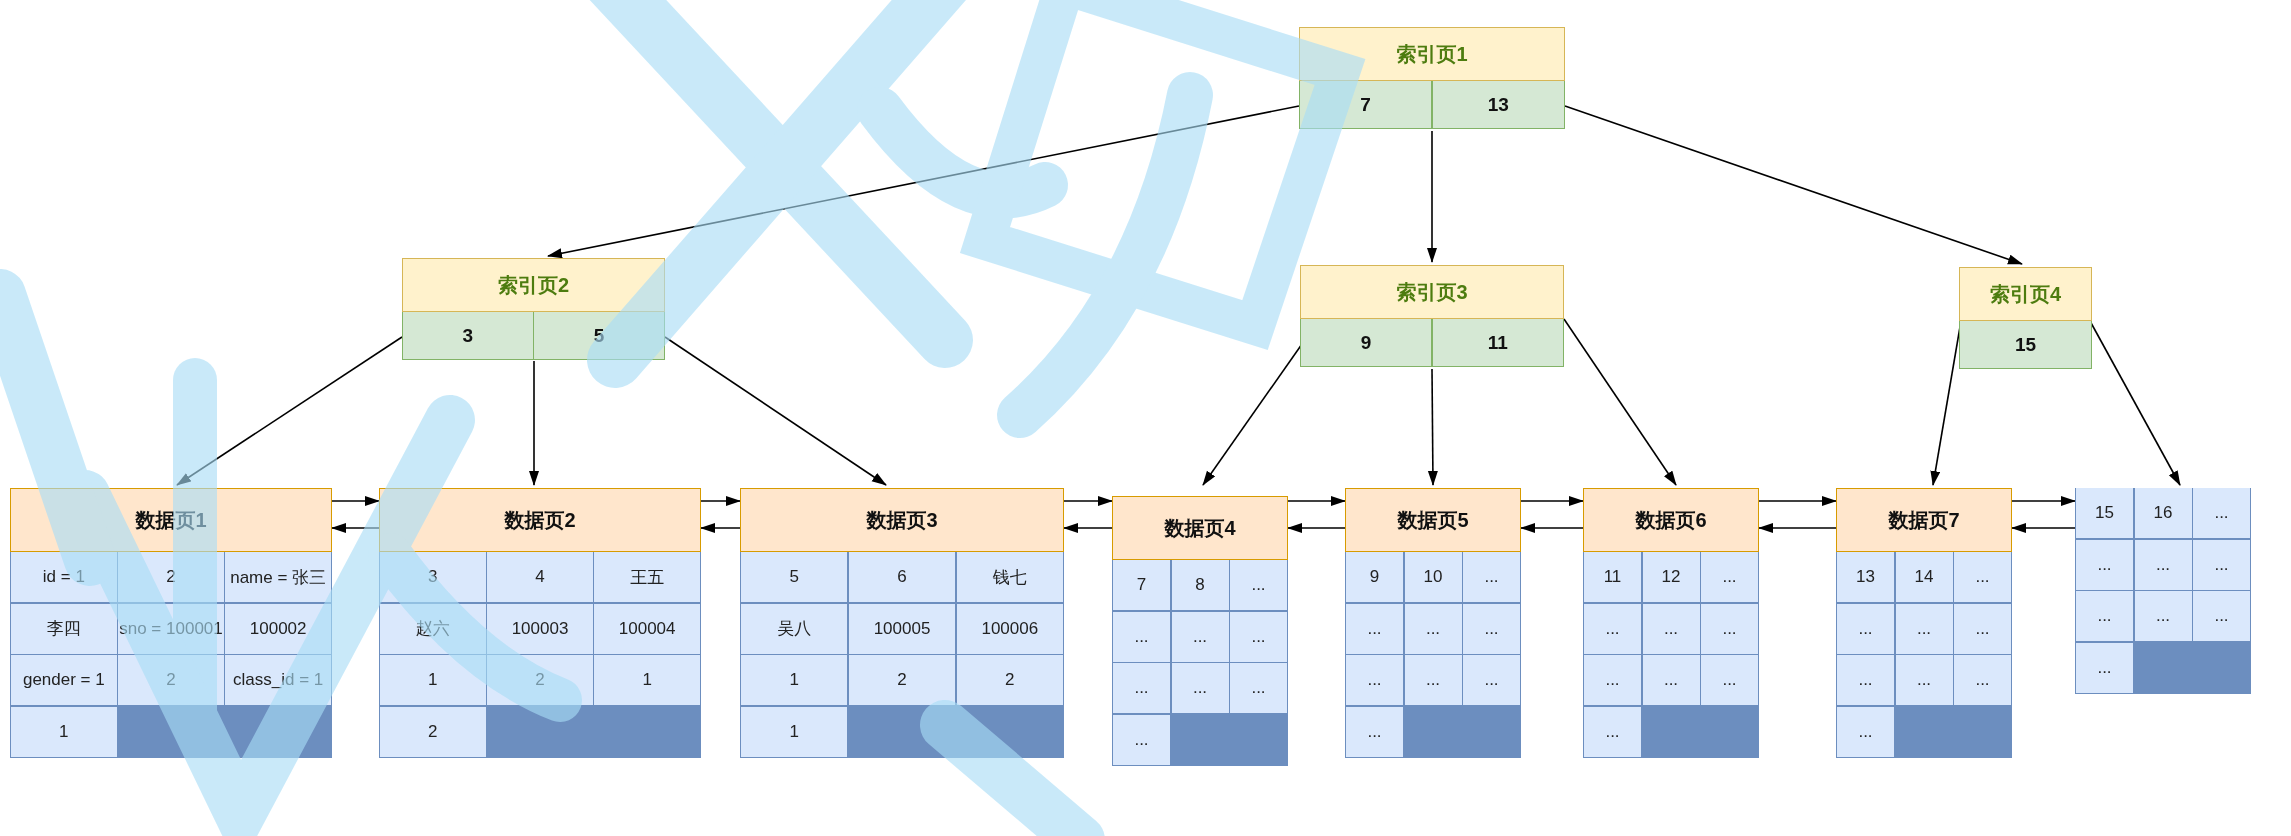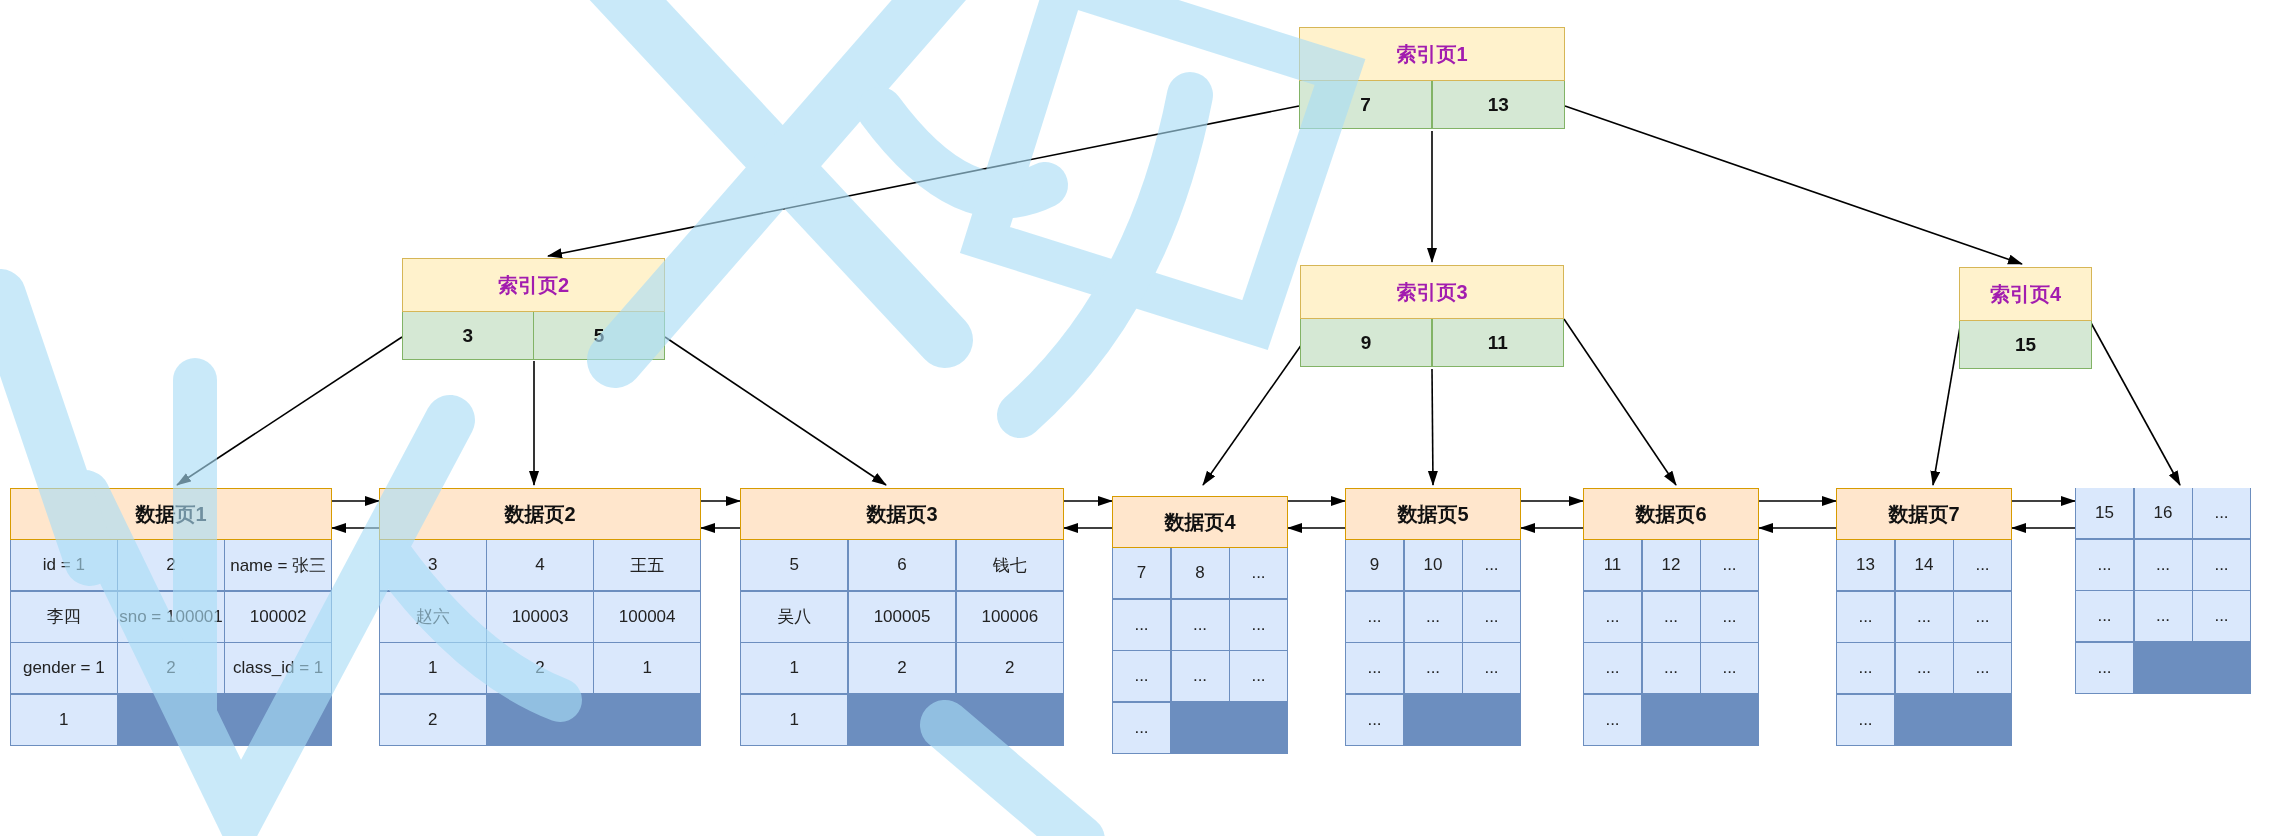--- a/index.html
+++ b/index.html
@@ -11,34 +11,34 @@
     font-family:"Liberation Sans", sans-serif;
   }
   #edge-layer{position:absolute;left:0;top:0;z-index:1;}
   .page{position:absolute;z-index:2;box-sizing:border-box;}
   .page *{box-sizing:border-box;}
 
   
   .idx-header{
     height:54px;display:flex;align-items:center;justify-content:center;
     background:var(--idx-h-bg);border:1.5px solid var(--idx-h-bd);
-    font-size:20px;font-weight:bold;color:#a21caf;
+    font-size:20px;font-weight:bold;color:#4d7c0f;
   }
   .idx-keys{
     display:grid;gap:1.5px;background:var(--key-bd);
     border:1.5px solid var(--key-bd);border-top:none;
   }
   .key-cell{
     height:47px;display:flex;align-items:center;justify-content:center;
     background:var(--key-bg);font-size:19px;font-weight:bold;color:#111;
   }
 
   
   .dp-header{
-    height:52px;display:flex;align-items:center;justify-content:center;
+    height:64px;display:flex;align-items:center;justify-content:center;
     background:var(--dp-h-bg);border:1.5px solid var(--dp-h-bd);
     font-size:20px;font-weight:bold;color:#111;
   }
   .dp-body{
     display:grid;grid-template-columns:1fr 1fr 1fr;gap:1.5px;
     background:var(--cell-bd);border:1.5px solid var(--cell-bd);border-top:none;
   }
   .dp-cell{
     height:50px;display:flex;align-items:center;justify-content:center;
     background:var(--cell-bg);font-size:17px;color:#222;white-space:nowrap;

